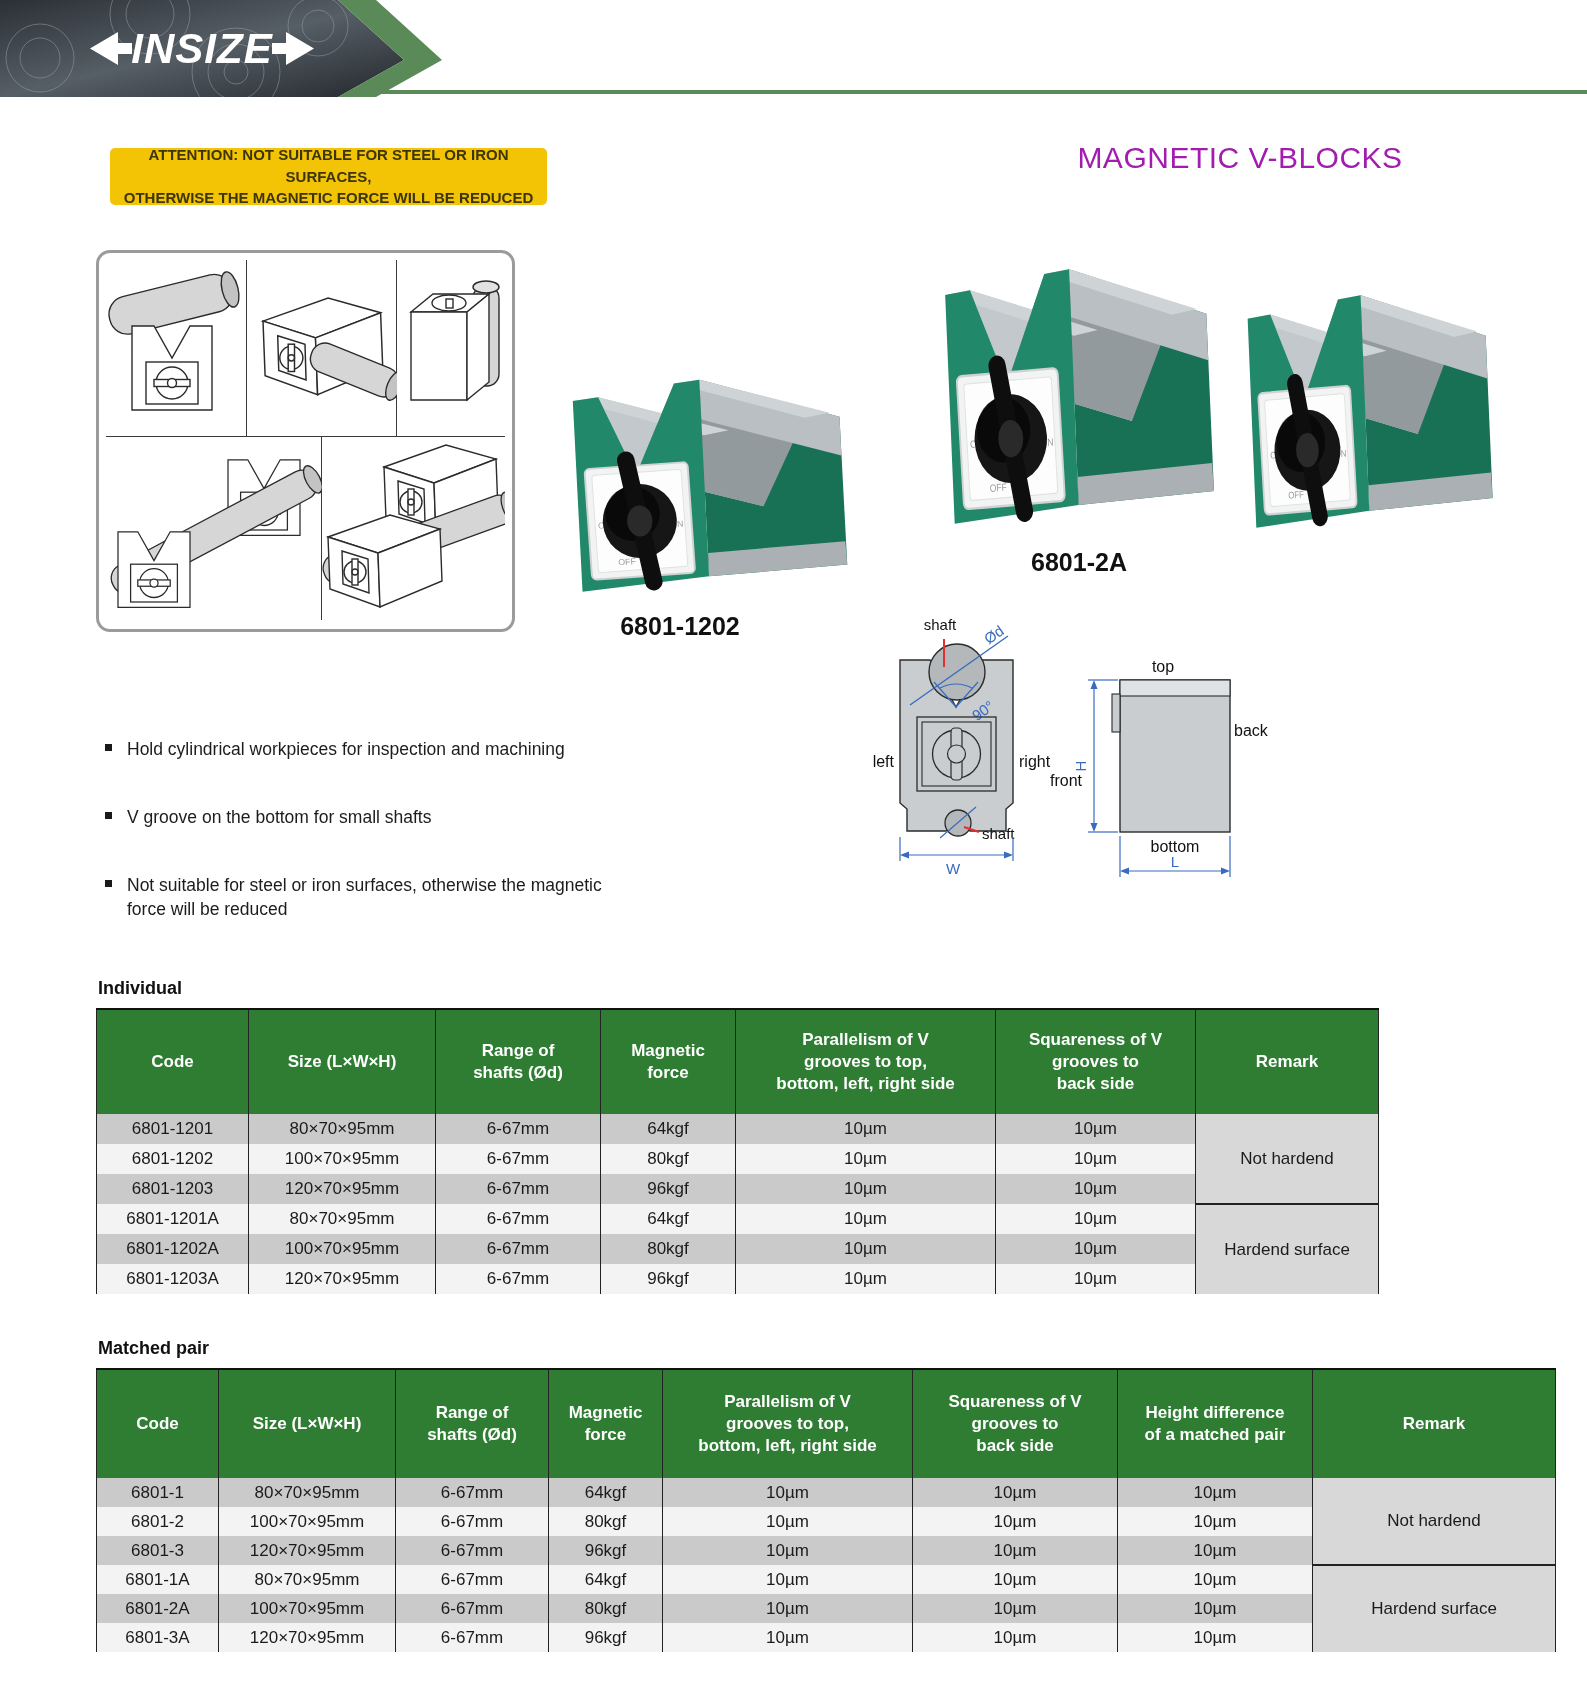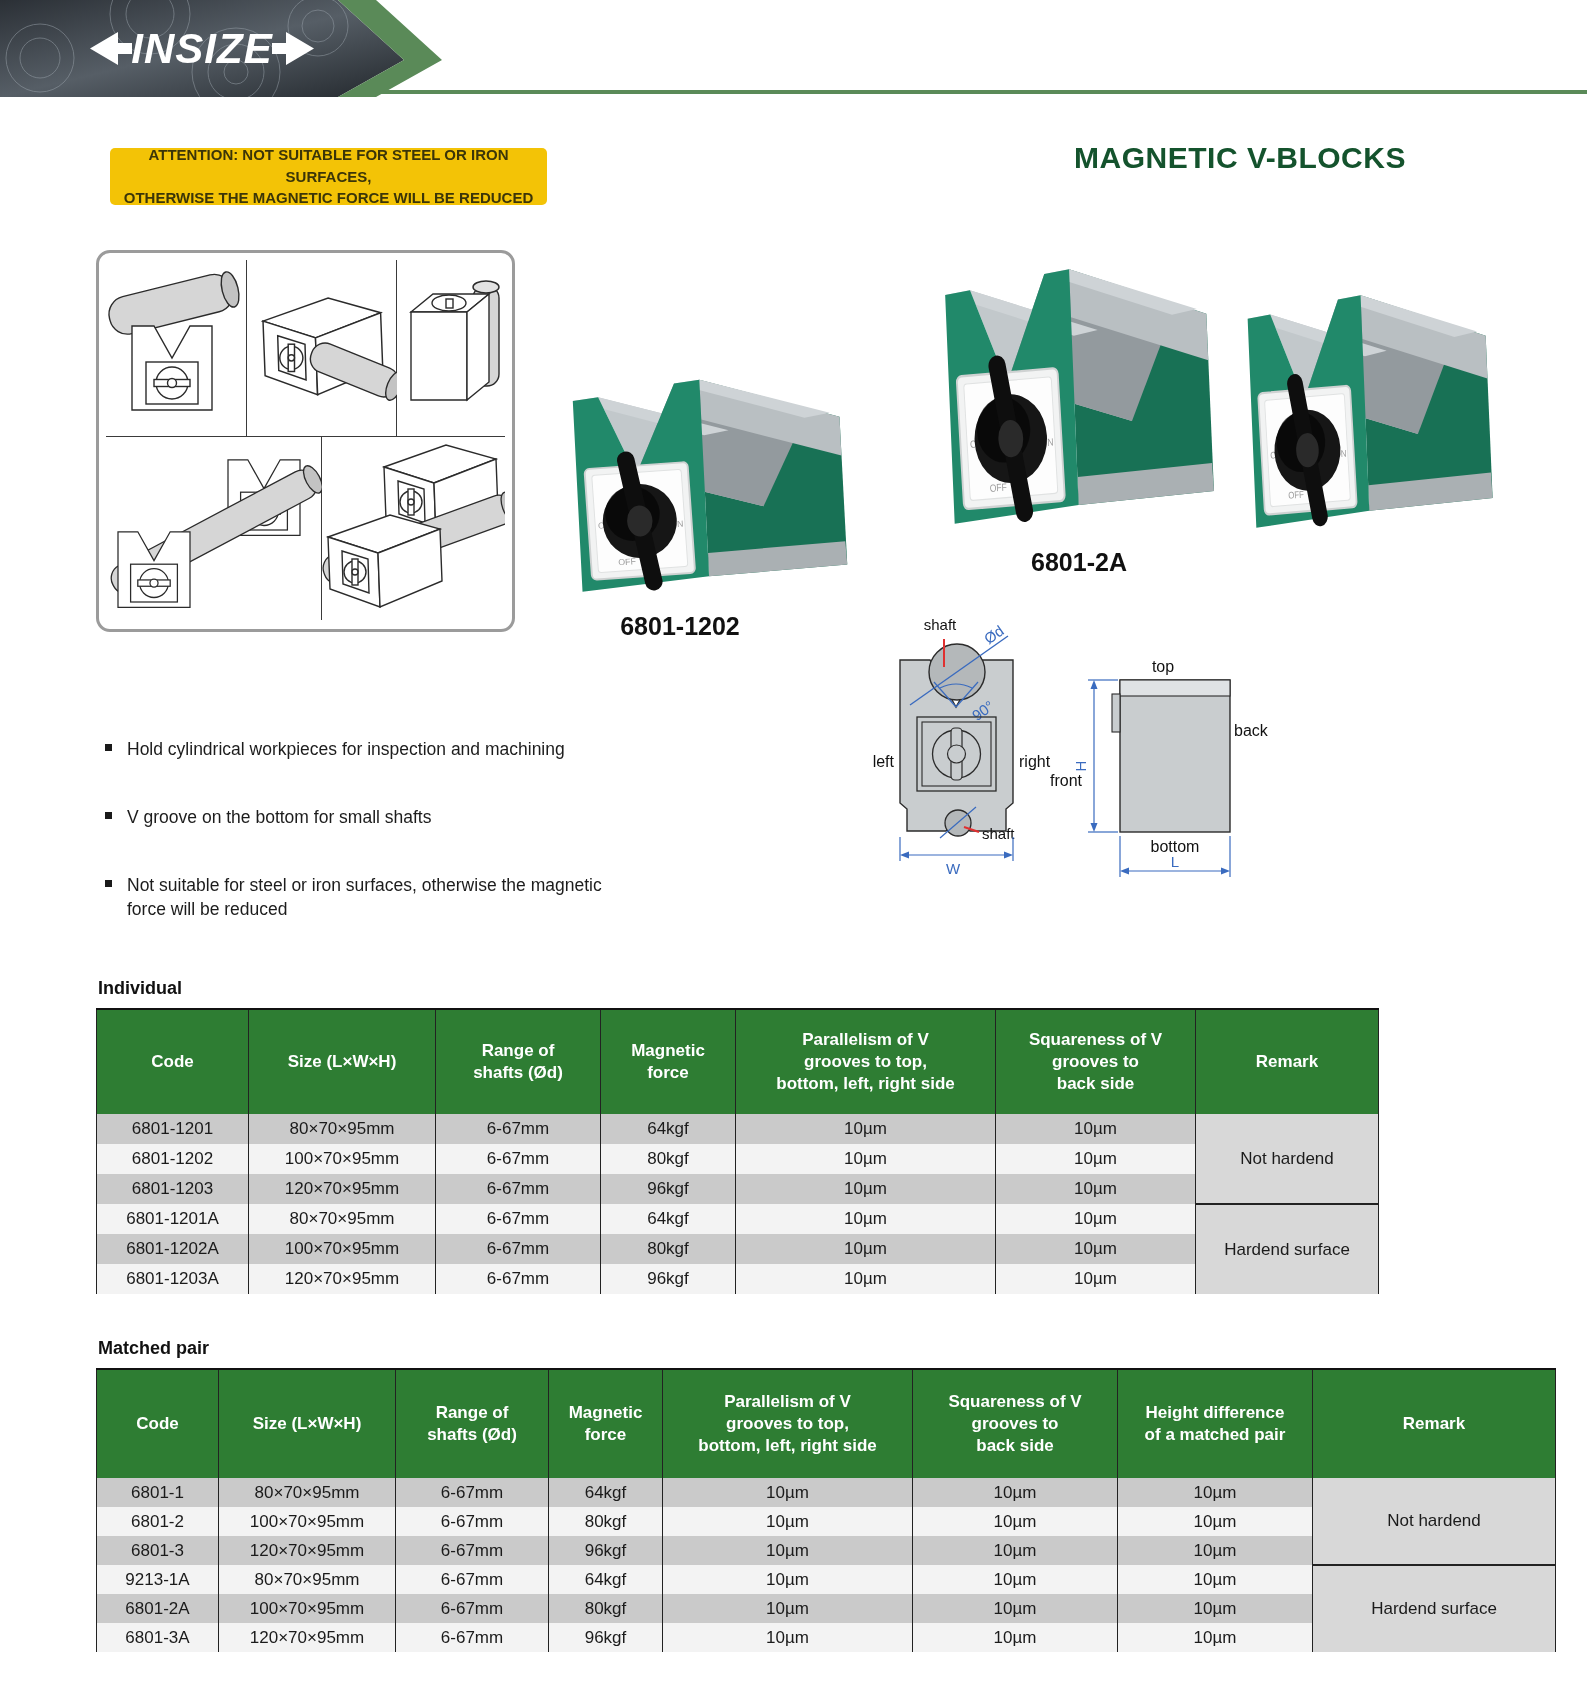--- a/index.html
+++ b/index.html
@@ -9,22 +9,22 @@
 
   
   #header-band{left:0;top:0;}
 
   
   .attention{left:110px;top:148px;width:437px;height:57px;background:var(--attention-bg,#f3c306);
     border-radius:5px;display:flex;align-items:center;justify-content:center;text-align:center;
     font-weight:bold;font-size:15px;line-height:1.45;color:#3b3508;white-space:pre-line;}
 
   
-  .page-title{left:1005px;top:141px;width:470px;text-align:center;font-size:30px;font-weight:bold;
-    letter-spacing:.5px;color:#14532d;}
+  .page-title{left:1005px;top:141px;width:470px;text-align:center;font-size:30px;font-weight:normal;
+    letter-spacing:.5px;color:#a21caf;}
 
   
   .illo-box{left:96px;top:250px;width:419px;height:382px;border:3px solid #9b9b9b;border-radius:14px;
     padding:7px;box-sizing:border-box;background:#fff;}
   .illo-grid{display:flex;flex-direction:column;width:399px;height:362px;}
   .illo-row{display:flex;}
   .illo-cell{box-sizing:border-box;}
   .illo-row:first-child .illo-cell{border-bottom:1.5px solid #3a3a3a;}
   .illo-cell.bR{border-right:1.5px solid #3a3a3a;}
 
@@ -431,21 +431,21 @@
         <tr class="odd">
           <td>6801-3</td>
           <td>120×70×95mm</td>
           <td>6-67mm</td>
           <td>96kgf</td>
           <td>10µm</td>
           <td>10µm</td>
           <td>10µm</td>
         </tr>
         <tr class="even">
-          <td>9213-1A</td>
+          <td>6801-1A</td>
           <td>80×70×95mm</td>
           <td>6-67mm</td>
           <td>64kgf</td>
           <td>10µm</td>
           <td>10µm</td>
           <td>10µm</td>
           <td rowspan="3" class="remark sep">Hardend surface</td>
         </tr>
         <tr class="odd">
           <td>6801-2A</td>

